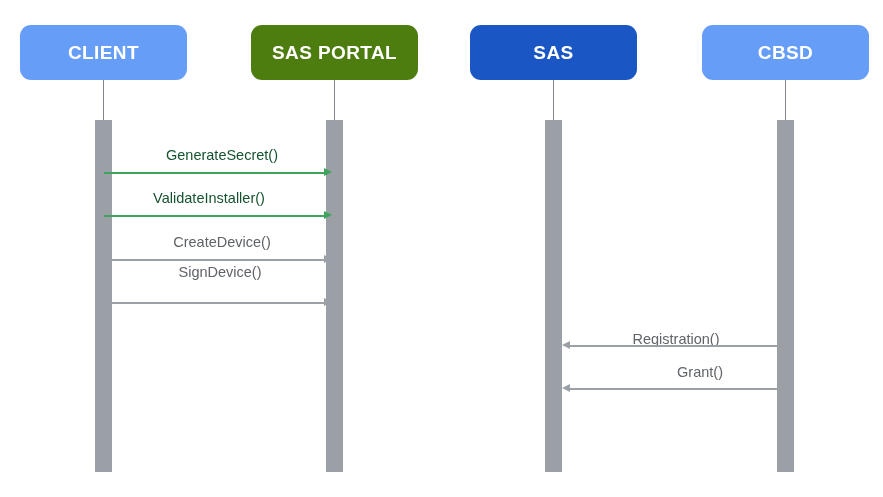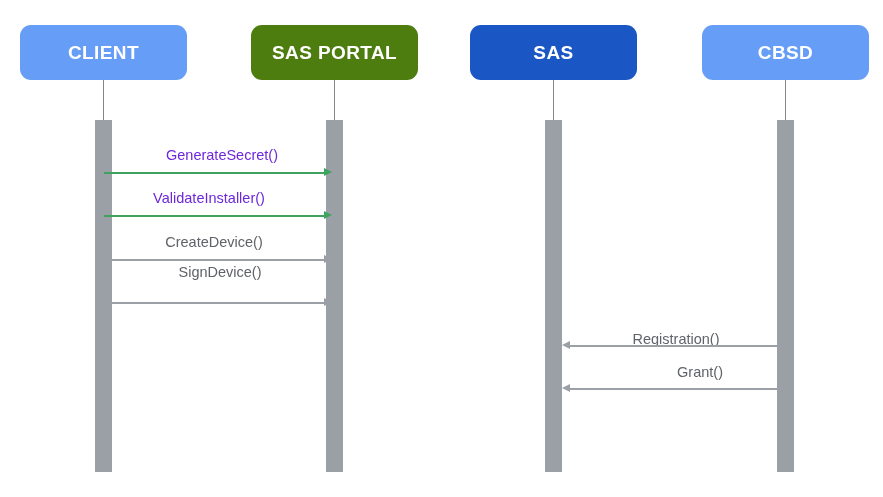--- a/index.html
+++ b/index.html
@@ -47,21 +47,21 @@
     width: 17px;
     background: #9aa0a6;
   }
   .msg-label {
     position: absolute;
     font-size: 14.5px;
     white-space: nowrap;
     transform: translateX(-50%);
     font-family: "Liberation Sans", sans-serif;
   }
-  .msg-label.green { color: #6d28d9; }
+  .msg-label.green { color: #14532d; }
   .msg-label.grey  { color: #5f6368; }
   .msg-line {
     position: absolute;
     height: 1.5px;
   }
   .msg-line.green { background: #3da35d; }
   .msg-line.grey  { background: #9aa0a6; }
   .arrowhead {
     position: absolute;
     width: 0;
@@ -102,21 +102,21 @@
   </div>
 
   <div class="msg-label green" style="left:222px; top:147px;">GenerateSecret()</div>
   <div class="msg-line green" style="left:104px; top:172px; width:220px;"></div>
   <div class="arrowhead right green" style="left:324px; top:168px;"></div>
 
   <div class="msg-label green" style="left:209px; top:190px;">ValidateInstaller()</div>
   <div class="msg-line green" style="left:104px; top:215px; width:220px;"></div>
   <div class="arrowhead right green" style="left:324px; top:211px;"></div>
 
-  <div class="msg-label grey" style="left:214px; top:234px;">CreateDevice()</div>
+  <div class="msg-label grey" style="left:222px; top:234px;">CreateDevice()</div>
   <div class="msg-line grey" style="left:104px; top:259px; width:220px;"></div>
   <div class="arrowhead right grey" style="left:324px; top:255px;"></div>
 
   <div class="msg-label grey" style="left:220px; top:264px;">SignDevice()</div>
   <div class="msg-line grey" style="left:104px; top:302px; width:220px;"></div>
   <div class="arrowhead right grey" style="left:324px; top:298px;"></div>
 
   <div class="msg-label grey" style="left:676px; top:321px;margin-top:10px;">Registration()</div>
   <div class="msg-line grey" style="left:570px; top:345px; width:208px;"></div>
   <div class="arrowhead left grey" style="left:562px; top:341px;"></div>

